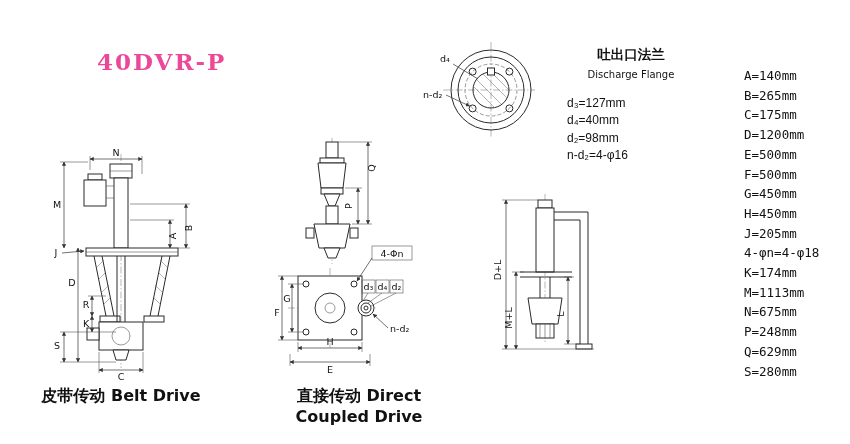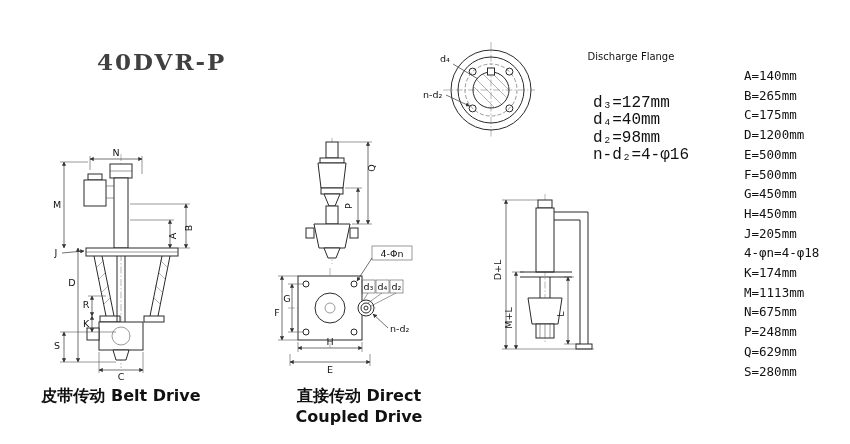--- a/index.html
+++ b/index.html
@@ -2,28 +2,28 @@
 <html><head>
 <meta charset="utf-8">
 <style>
   * { margin:0; padding:0; box-sizing:border-box; }
   html,body { width:850px; height:444px; }
   body { background:#fff; font-family:"DejaVu Sans", sans-serif; position:relative; overflow:hidden; color:#111; }
 
   .title {
     position:absolute; left:97px; top:48px;
     font-family:"DejaVu Serif", serif; font-weight:bold;
-    font-size:23px; letter-spacing:2px; color:#404040;
+    font-size:23px; letter-spacing:2px; color:#ec4899;
   }
 
   .flange-heading { position:absolute; left:556px; top:46px; width:150px; text-align:center; }
   .flange-heading .cn { font-size:13.5px; font-weight:bold; }
   .flange-heading .en { font-size:10px; margin-top:5px; }
 
-  .flange-specs { position:absolute; left:593px; top:95px; font-family:Liberation Mono, monospace; font-size:16px; }
+  .flange-specs { position:absolute; left:567px; top:95px; font-family:Liberation Sans, sans-serif; font-size:12px; }
   .flange-specs div { line-height:17.3px; white-space:nowrap; }
 
   .dim-list { position:absolute; left:744px; top:66px; font-family:"DejaVu Sans Mono", monospace; font-size:12.5px; }
   .dim-list div { line-height:19.7px; white-space:nowrap; }
 
   .caption { position:absolute; top:386px; text-align:center; font-size:16px; font-weight:bold; }
   .caption.belt-cap { left:41px; width:160px; }
   .caption.direct-cap { left:241px; width:200px;margin-left:18px; }
 
   svg.draw { position:absolute; overflow:visible; }
@@ -73,20 +73,21 @@
     <circle class="o" cx="86.4" cy="31.6" r="3.5"></circle>
     <circle class="o" cx="49.6" cy="68.4" r="3.5"></circle>
     <circle class="o" cx="86.4" cy="68.4" r="3.5"></circle>
     <line class="dim" x1="30" y1="24" x2="55" y2="39"></line>
     <text class="lb" x="22" y="22">d₄</text>
     <line class="dim" x1="23" y1="55" x2="46.5" y2="66" marker-end="url(#mk0)"></line>
     <text class="lb" x="0" y="58" style="text-anchor:start">n-d₂</text>
   </svg>
 
   <div class="flange-heading">
+    <div class="cn">吐出口法兰</div>
     <div class="en">Discharge Flange</div>
   </div>
 
   <div class="flange-specs">
     <div>d₃=127mm</div>
     <div>d₄=40mm</div>
     <div>d₂=98mm</div>
     <div>n-d₂=4-φ16</div>
   </div>
 

